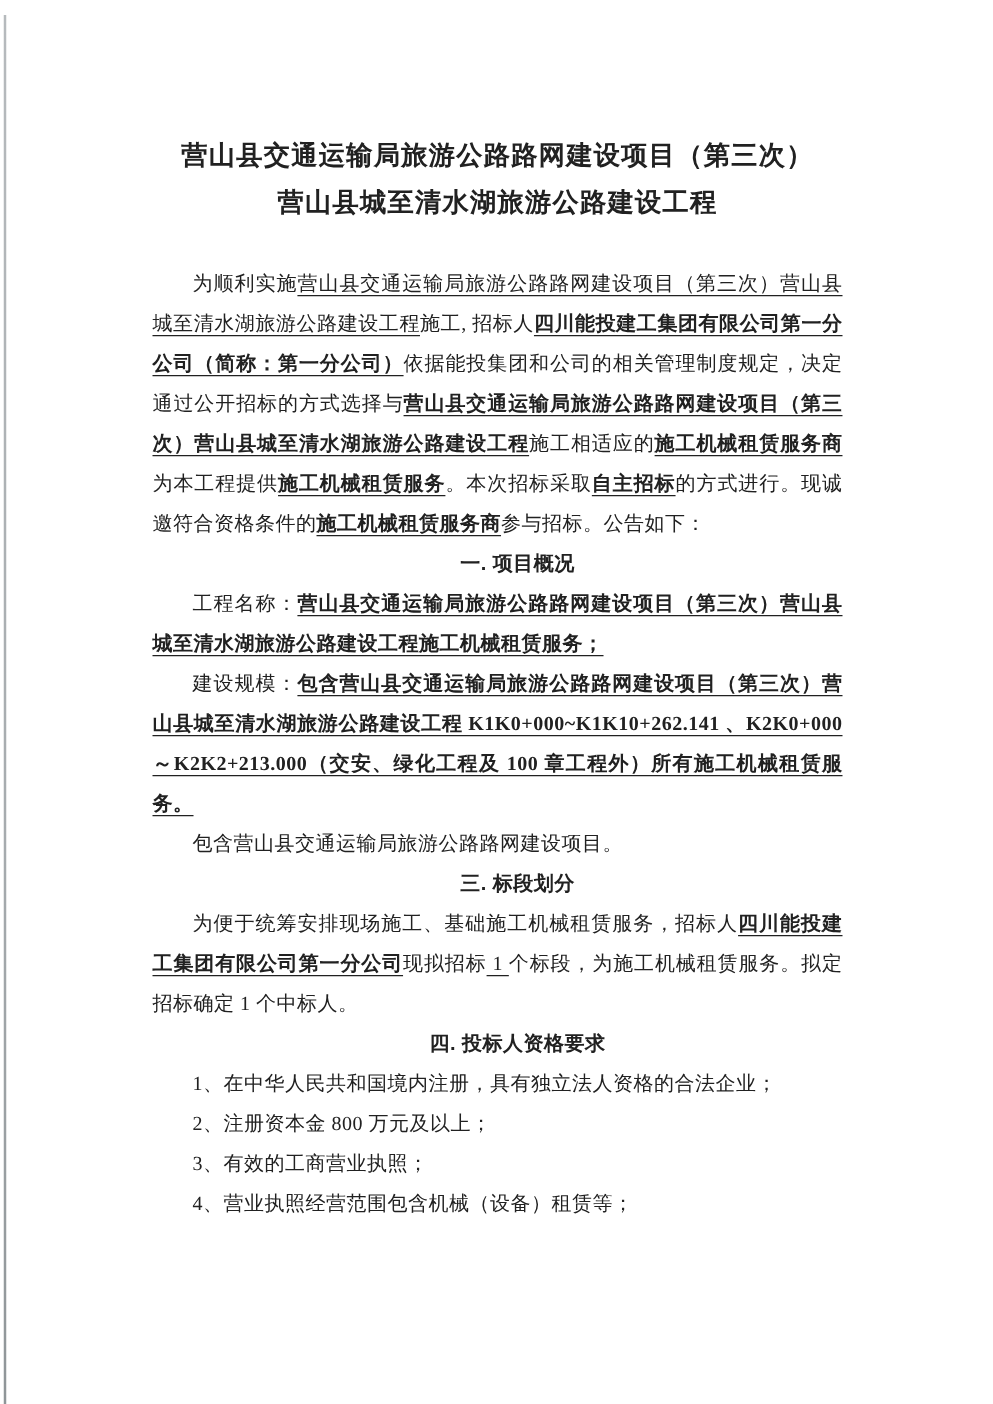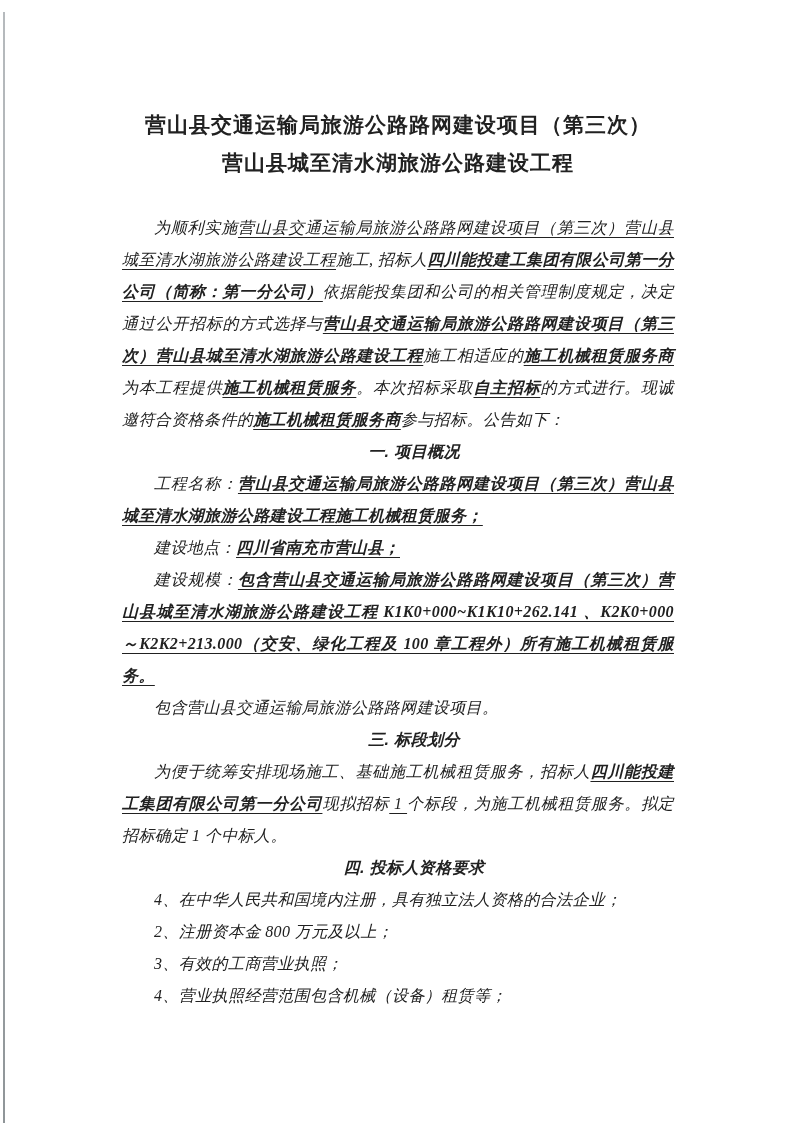--- a/index.html
+++ b/index.html
@@ -40,21 +40,20 @@
     margin-bottom:30px;
     letter-spacing:1px;
   }
   .doc-body p{
     margin:0;
     font-size:16px;
     line-height:32px;
     text-align:justify;
     text-indent:2em;
     letter-spacing:.4px;
-    font-style:italic;
   }
   .doc-body p.heading{
     font-family:"Liberation Sans","DejaVu Sans",sans-serif;
     font-weight:700;
     text-align:center;
   }
   .doc-body span.b{font-weight:700;}
   .doc-body span.u{
     text-decoration:underline;
     text-underline-offset:4px;
@@ -72,25 +71,24 @@
     <div class="doc-title">
       <div>营山县交通运输局旅游公路路网建设项目（第三次）</div>
       <div>营山县城至清水湖旅游公路建设工程</div>
     </div>
 
     <div class="doc-body">
 
     <p class="para"><span class="">为顺利实施</span><span class="u">营山县交通运输局旅游公路路网建设项目（第三次）营山县城至清水湖旅游公路建设工程</span><span class="">施工, 招标人</span><span class="b u">四川能投建工集团有限公司第一分公司（简称：第一分公司）</span><span class="">依据能投集团和公司的相关管理制度规定，决定通过公开招标的方式选择与</span><span class="b u">营山县交通运输局旅游公路路网建设项目（第三次）营山县城至清水湖旅游公路建设工程</span><span class="">施工相适应的</span><span class="b u">施工机械租赁服务商</span><span class="">为本工程提供</span><span class="b u">施工机械租赁服务</span><span class="">。本次招标采取</span><span class="b u">自主招标</span><span class="">的方式进行。现诚邀符合资格条件的</span><span class="b u">施工机械租赁服务商</span><span class="">参与招标。公告如下：</span></p>
         <p class="heading"><span class="">一. 项目概况</span></p>
         <p class="para"><span class="">工程名称：</span><span class="b u">营山县交通运输局旅游公路路网建设项目（第三次）营山县城至清水湖旅游公路建设工程施工机械租赁服务；</span></p>
-        <p class="para"><span class="">建设地点：</span><span class="b u">四川省南充市营山县；</span></p>
         <p class="para"><span class="">建设规模：</span><span class="b u">包含营山县交通运输局旅游公路路网建设项目（第三次）营山县城至清水湖旅游公路建设工程 K1K0+000~K1K10+262.141 、K2K0+000～K2K2+213.000（交安、绿化工程及 100 章工程外）所有施工机械租赁服务。</span></p>
         <p class="para"><span class="">包含营山县交通运输局旅游公路路网建设项目。</span></p>
         <p class="heading"><span class="">三. 标段划分</span></p>
         <p class="para"><span class="">为便于统筹安排现场施工、基础施工机械租赁服务，招标人</span><span class="b u">四川能投建工集团有限公司第一分公司</span><span class="">现拟招标</span><span class="u"> 1 </span><span class="">个标段，为施工机械租赁服务。拟定招标确定 1 个中标人。</span></p>
         <p class="heading"><span class="">四. 投标人资格要求</span></p>
-        <p class="item"><span class="">4、在中华人民共和国境内注册，具有独立法人资格的合法企业；</span></p>
+        <p class="item"><span class="">1、在中华人民共和国境内注册，具有独立法人资格的合法企业；</span></p>
         <p class="item"><span class="">2、注册资本金 800 万元及以上；</span></p>
         <p class="item"><span class="">3、有效的工商营业执照；</span></p>
         <p class="item"><span class="">4、营业执照经营范围包含机械（设备）租赁等；</span></p>
       </div>
   </div>
 </div>
 
 </body></html>

